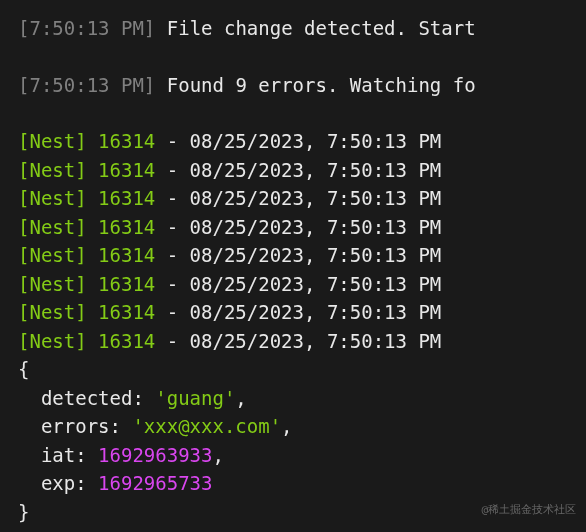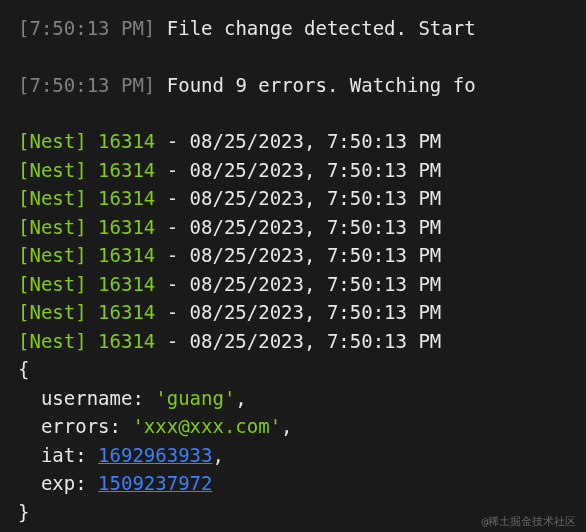--- a/index.html
+++ b/index.html
@@ -29,29 +29,28 @@
     .timestamp-time {
       color: #808080;
     }
     .white-text {
       color: #e8e8e8;
     }
     .green-text {
       color: #84cc16;
     }
     .yellow-text {
-      color: #3b82f6;
-      text-decoration: underline;
+      color: #d946ef;
     }
     .blank-line {
       height: 28px;
     }
     .watermark {
       position: absolute;
-      bottom: 2px;
+      bottom: 14px;
       right: 10px;
       font-size: 11px;
       color: #666;
     }
     .indent {
       display: inline-block;
       width: 2ch;
     }
   </style>
 </head>
@@ -78,32 +77,32 @@
     <div class="line"><span class="green-text">[Nest] 16314</span><span class="white-text">  - </span><span class="white-text">08/25/2023, 7:50:13 PM</span></div>
     <div class="line"><span class="green-text">[Nest] 16314</span><span class="white-text">  - </span><span class="white-text">08/25/2023, 7:50:13 PM</span></div>
     <div class="line"><span class="green-text">[Nest] 16314</span><span class="white-text">  - </span><span class="white-text">08/25/2023, 7:50:13 PM</span></div>
   </div>
 
 <div class="line">
   <span class="white-text">{</span>
 </div>
 
 <div class="line">
-  <span class="indent"></span><span class="white-text">username: </span><span class="green-text">'guang'</span><span class="white-text">,</span>
+  <span class="indent"></span><span class="white-text">detected: </span><span class="green-text">'guang'</span><span class="white-text">,</span>
 </div>
 
 <div class="line">
   <span class="indent"></span><span class="white-text">errors: </span><span class="green-text">'xxx@xxx.com'</span><span class="white-text">,</span>
 </div>
 
 <div class="line">
   <span class="indent"></span><span class="white-text">iat: </span><span class="yellow-text">1692963933</span><span class="white-text">,</span>
 </div>
 
 <div class="line">
-  <span class="indent"></span><span class="white-text">exp: </span><span class="yellow-text">1509237972</span>
+  <span class="indent"></span><span class="white-text">exp: </span><span class="yellow-text">1692965733</span>
 </div>
 
 <div class="line">
   <span class="white-text">}</span>
 </div>
 
 <div class="watermark">@稀土掘金技术社区</div>
 
 </body></html>

